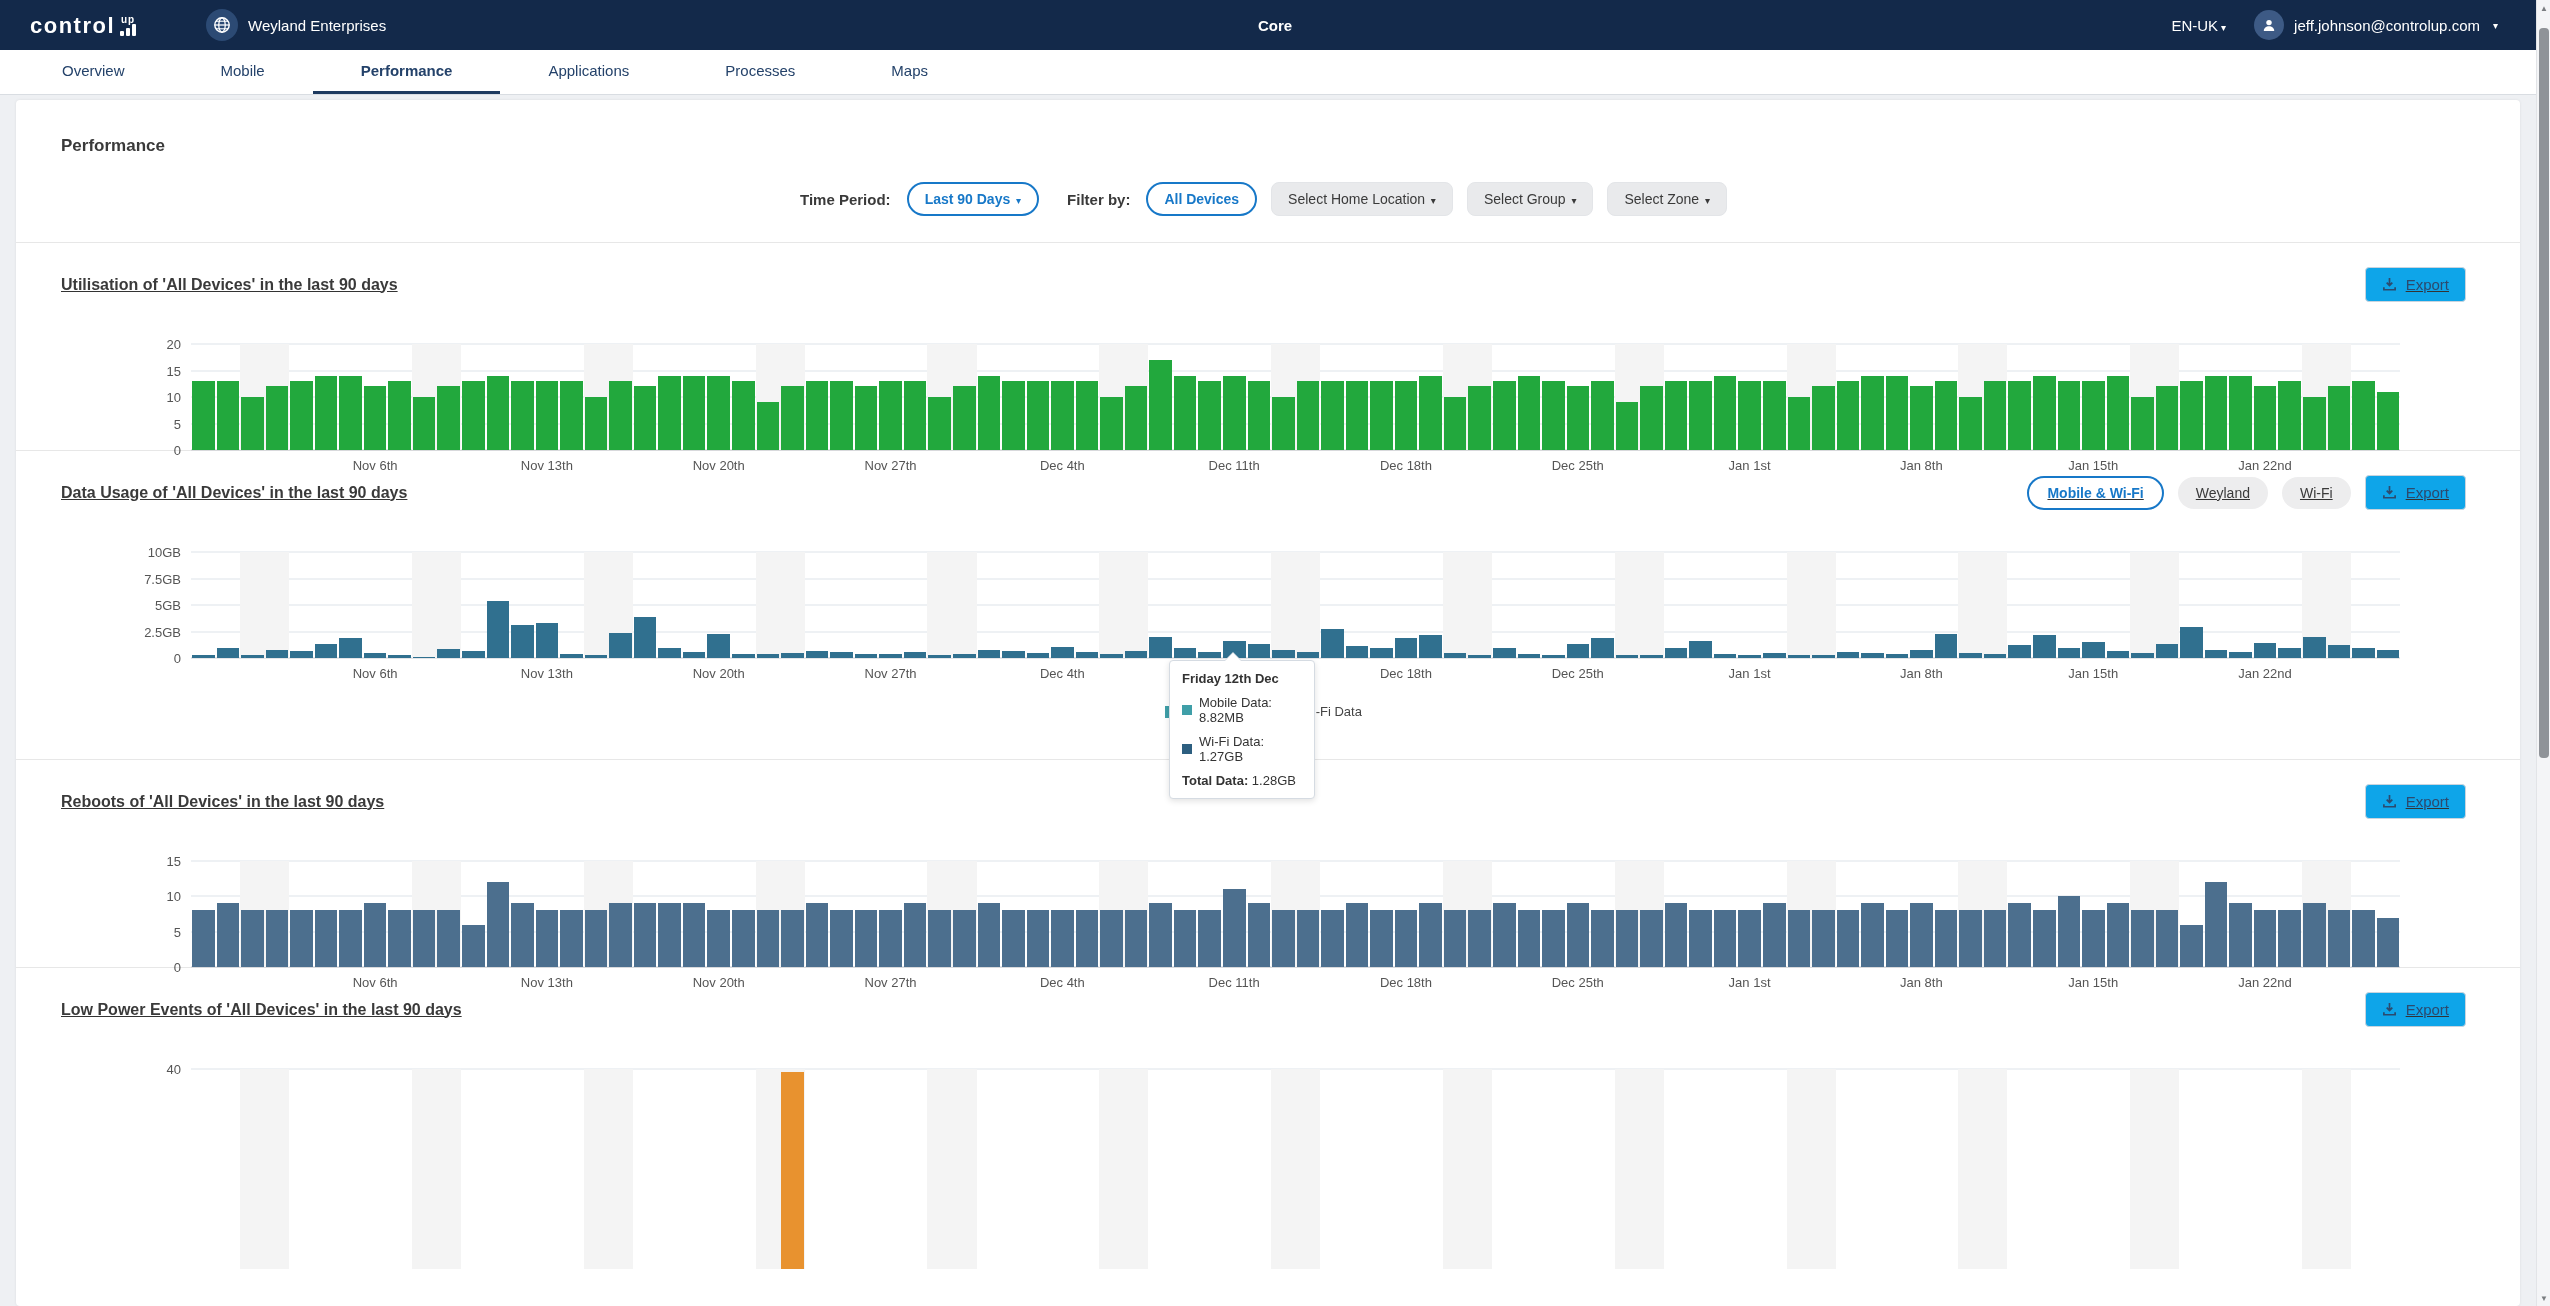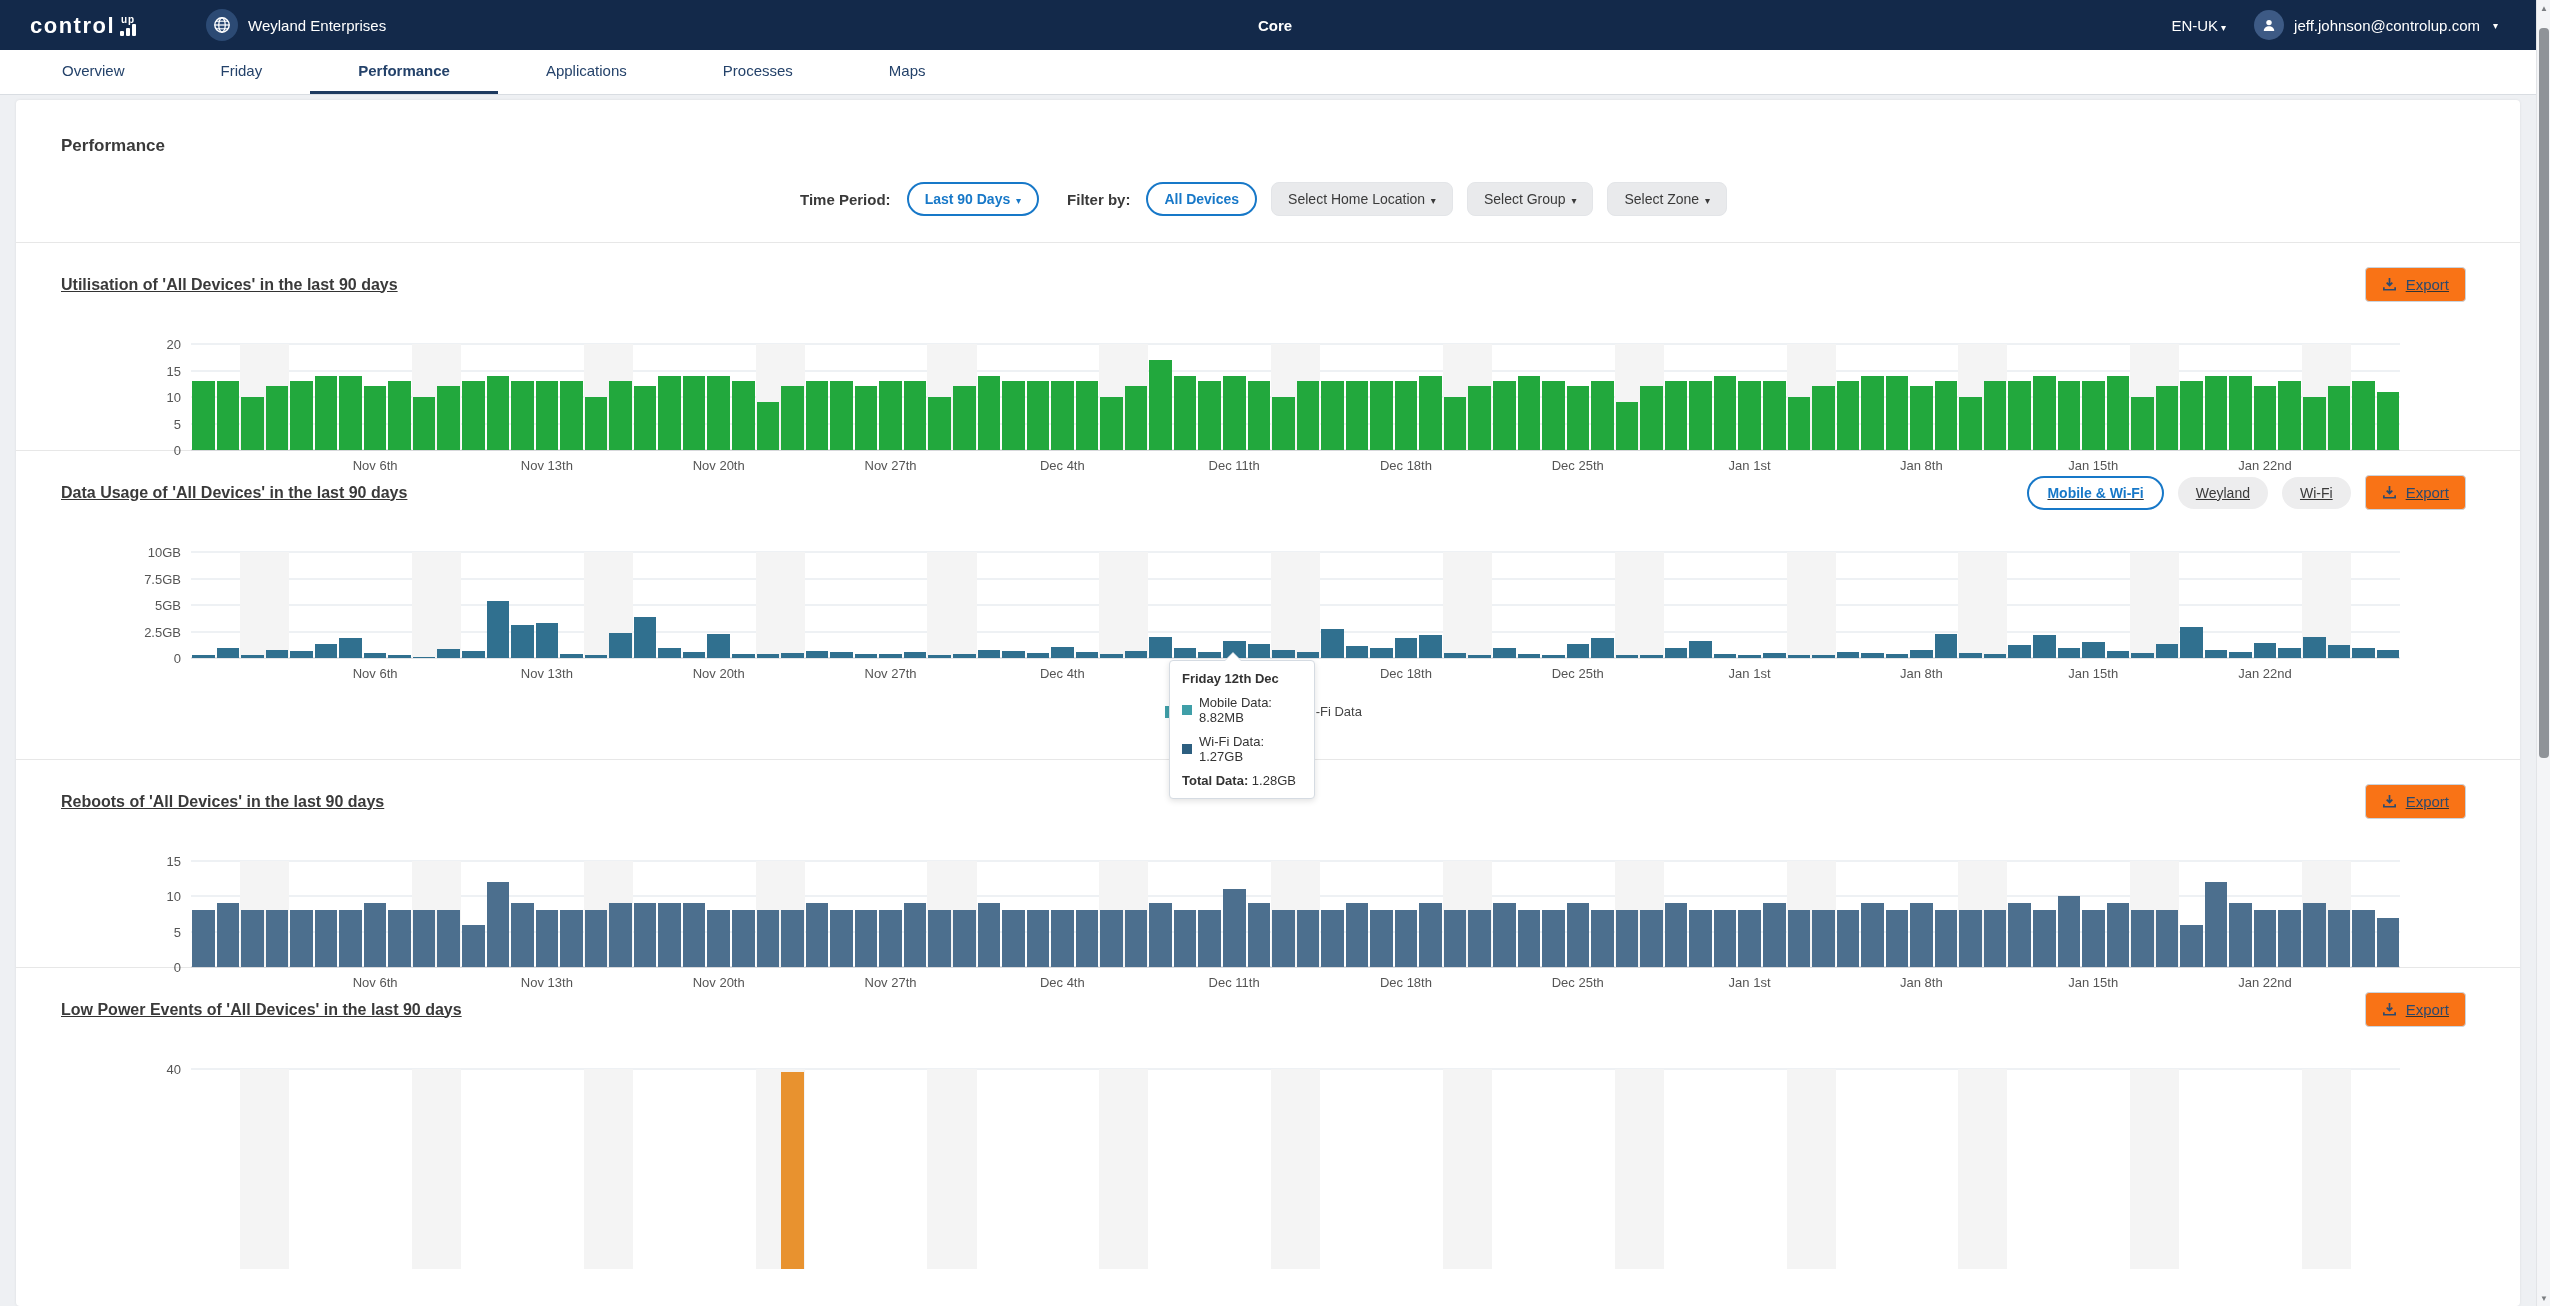--- a/index.html
+++ b/index.html
@@ -40,21 +40,21 @@
   .pill { font-size:14px; font-weight:700; border-radius:18px; padding:7px 16px; cursor:pointer; white-space:nowrap; }
   .pill.blue { color:#1778c8; border:2px solid #1778c8; background:#fff; }
   .pill.gray { color:#3a3a3a; font-weight:400; border:1px solid #e3e5e8; background:#e9eaec; border-radius:8px; padding:8px 16px; }
   .pill .caret { color:inherit; }
 
   
   .section { border-top:1px solid #e7e7e7; padding:0 54px 0 45px; }
   .section-head { display:flex; align-items:center; padding-top:24px;text-decoration:underline; }
   .section-title { font-size:16px; font-weight:700; color:#3a3a3a; }
   .head-right { margin-left:auto; display:flex; align-items:center; gap:14px; }
-  .export-btn { display:flex; align-items:center; gap:9px; background:#f97316; border:1px solid #c9d4de; border-radius:4px; padding:8px 16px; font-size:15px; color:#2c4a6e; cursor:pointer; }
+  .export-btn { display:flex; align-items:center; gap:9px; background:#0ea5e9; border:1px solid #c9d4de; border-radius:4px; padding:8px 16px; font-size:15px; color:#2c4a6e; cursor:pointer; }
   .toggle.pill.blue { padding:7px 18px; }
   .toggle.pill.gray { border-radius:18px; padding:8px 18px; background:#ededee; border:none; }
 
   .chart { margin-top:42px; }
   .plot-row { display:flex; margin-right:66px; }
   .y-axis { position:relative; width:130px; flex:none; }
   .ytick { position:absolute; right:10px; transform:translateY(-50%); font-size:13px; color:#555; white-space:nowrap; }
   .plot { position:relative; flex:1; height:106px; }
   .gridline { position:absolute; left:0; right:0; height:1px; background:#dde3ea; transform:translateY(-0.5px); }
   .gridline.baseline { background:#c9ccd1; }
@@ -126,21 +126,21 @@
           </svg>
       </span>
       <span class="user-email">jeff.johnson@controlup.com</span>
       <span class="caret">▾</span>
     </span>
   </div>
 </div>
 
 <div class="tabbar" id="tabbar">
     <div class="tab">Overview</div>
-    <div class="tab">Friday</div>
+    <div class="tab">Mobile</div>
     <div class="tab active">Performance</div>
     <div class="tab">Applications</div>
     <div class="tab">Processes</div>
     <div class="tab">Maps</div>
   </div>
 
 <div class="content">
   <div class="card">
 
     <div class="card-header">

